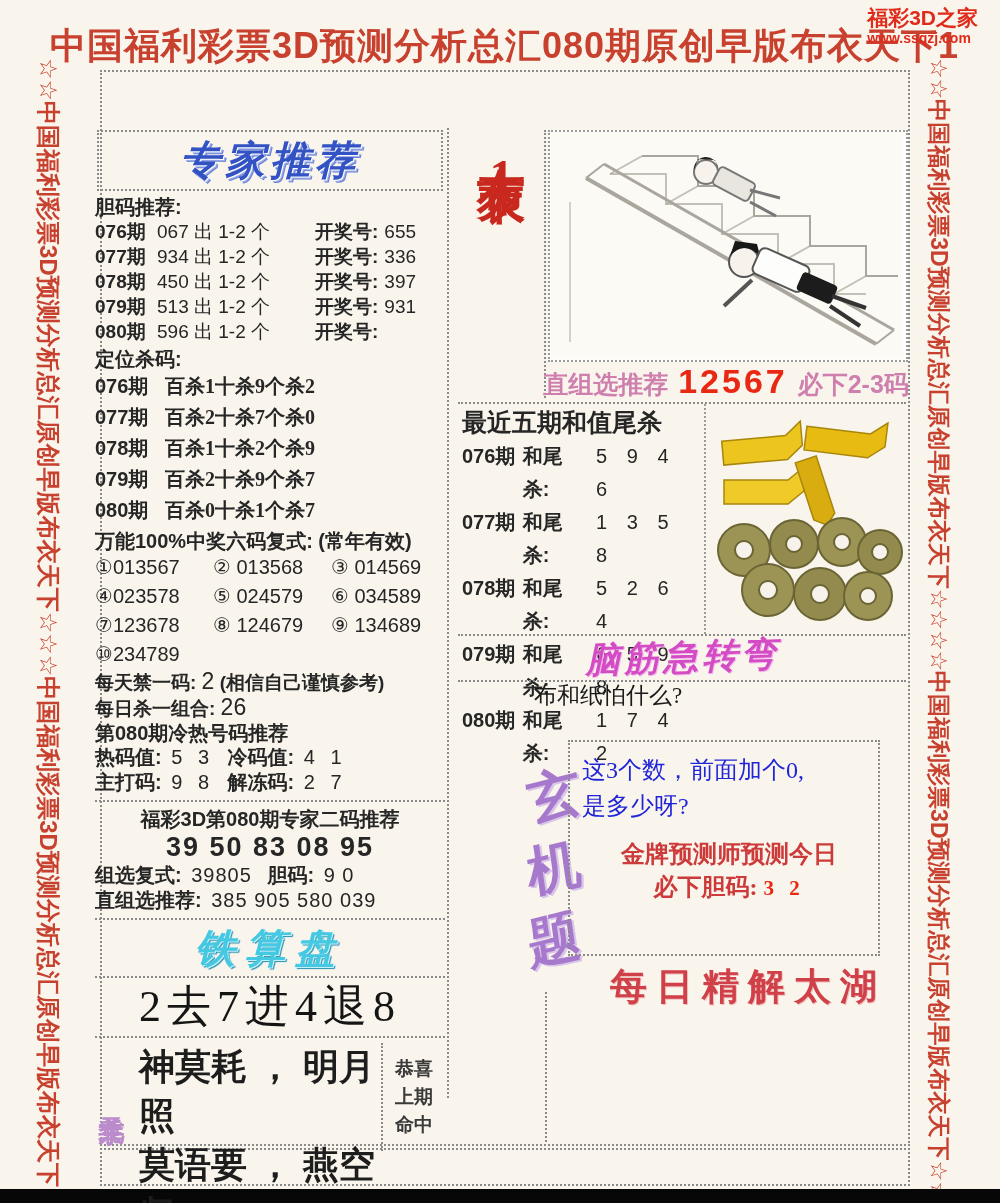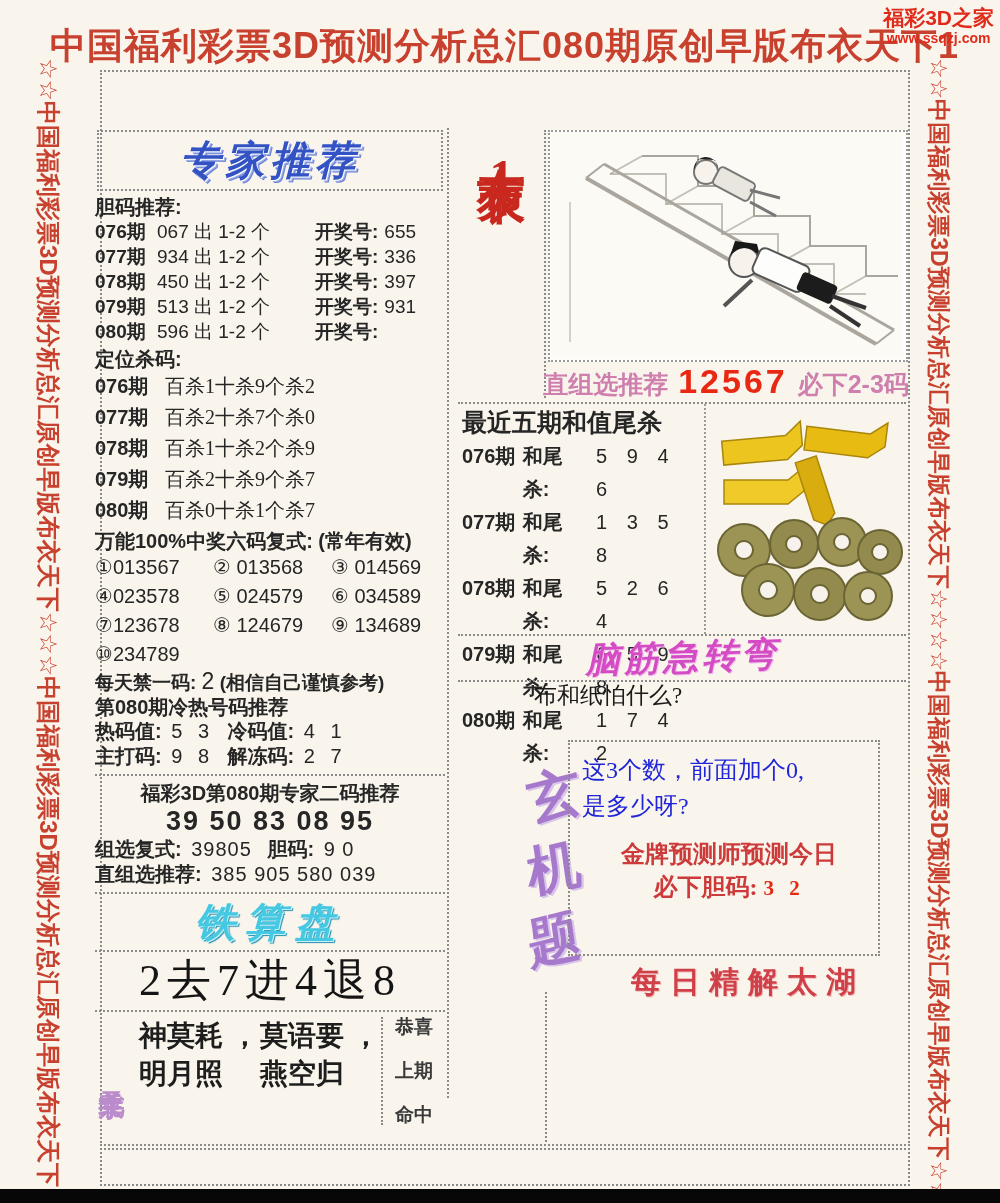--- a/index.html
+++ b/index.html
@@ -1,21 +1,21 @@
 <!DOCTYPE html>
 <html><head>
 <meta charset="utf-8">
 <style>
   html,body{margin:0;padding:0;background:#efe9df;}
   .canvas{position:relative;width:1000px;height:1203px;background:#f9f5ec;overflow:hidden;
           font-family:"Liberation Sans","DejaVu Sans",sans-serif;color:#262626;}
   
   .title{position:absolute;left:50px;top:22px;width:840px;text-align:center;font-size:36px;
          font-weight:bold;color:#c8402e;white-space:nowrap;letter-spacing:1px;}
-  .logo{position:absolute;right:6px;top:6px;text-align:center;color:#e02a1a;line-height:1.15;}
+  .logo{position:absolute;right:22px;top:6px;color:#e02a1a;line-height:1.15;}
   .logo-name{font-size:21px;font-weight:bold;}
   .logo-url{font-size:14px;font-weight:bold;}
   
   .side{position:absolute;top:58px;height:1125px;font-size:24px;font-weight:bold;color:#c8402e;
         writing-mode:vertical-rl;text-orientation:sideways;line-height:1.45;white-space:nowrap;}
   .side-left{left:30px;}
   .side-right{left:922px;font-size:23px;}
   
   .outer-box{position:absolute;left:100px;top:70px;width:806px;height:1072px;border:2px dotted #8a8a8a;}
   .bottom-strip{position:absolute;left:100px;top:1148px;width:806px;height:34px;border:2px dotted #8a8a8a;}
@@ -27,42 +27,42 @@
   .expert-header-box{border:2px dotted #8a8a8a;text-align:center;margin:2px 2px 4px 2px;padding:1px 0;}
   .expert-header{font-size:40px;font-weight:bold;font-style:italic;color:#3353c4;letter-spacing:5px;
                  text-shadow:1px 1px 0 #ffffff,2px 2px 0 #9db0e8,3px 3px 0 #6f86d8;}
   .sec-title{font-size:20px;font-weight:bold;line-height:24px;}
   .danma-row{display:flex;font-size:19px;line-height:25px;align-items:baseline;}
   .danma-row .p{width:62px;font-weight:bold;}
   .danma-row .pick{width:158px;}
   .danma-row .rl{font-weight:bold;margin-right:6px;}
   .dw-row{display:flex;font-size:20px;line-height:31px;align-items:baseline;}
   .dw-row .p{width:70px;font-weight:bold;}
-  .dw-row .k{font-weight:normal;font-family:"Liberation Serif","DejaVu Serif",serif;}
+  .dw-row .k{font-weight:bold;font-family:"Liberation Serif","DejaVu Serif",serif;}
   .wn-grid{display:grid;grid-template-columns:118px 118px 114px;font-size:20px;font-weight:normal;line-height:29px;}
   .inline-line{font-size:19px;font-weight:bold;line-height:25px;}
   .inline-line .big{font-size:23px;font-weight:normal;}
   .lengre{font-size:20px;font-weight:bold;line-height:25px;}
   .lengre .v{letter-spacing:5px;font-weight:normal;margin:0 8px 0 4px;text-align:right;}
   .divider{border-top:2px dotted #8a8a8a;margin:5px 0;}
   .erma-title{text-align:center;font-size:20px;font-weight:bold;line-height:24px;}
   .erma-nums{text-align:center;font-size:27px;font-weight:bold;letter-spacing:2px;line-height:32px;}
   .erma-line{font-size:20px;font-weight:bold;line-height:25px;}
   .erma-line .v{font-weight:normal;letter-spacing:1px;margin:0 10px 0 4px;}
   .tie-header{text-align:center;font-size:40px;font-weight:bold;font-style:italic;color:#45c8e2;
               letter-spacing:10px;line-height:46px;text-shadow:1px 1px 0 #c8f0f8,2px 2px 1px #2590b0;}
   .formula{text-align:center;font-size:44px;letter-spacing:6px;line-height:48px;color:#151515;
            font-family:"Liberation Serif","DejaVu Serif",serif;}
   .bj-box{display:flex;height:108px;margin-top:2px;}
   .bj-title{writing-mode:vertical-rl;text-orientation:upright;font-size:26px;font-weight:bold;
             color:#bb8ccc;width:34px;text-align:center;line-height:34px;}
-  .bj-lines{flex:1;display:flex;flex-direction:row;justify-content:space-around;
-            font-size:28px;font-weight:bold;color:#1d1d1d;padding-left:10px;}
+  .bj-lines{flex:1;display:flex;flex-direction:column;justify-content:space-around;
+            font-size:36px;font-weight:bold;color:#1d1d1d;padding-left:10px;}
   .bj-note{width:62px;border-left:2px dotted #8a8a8a;display:flex;flex-direction:column;
-           justify-content:center;gap:18px;font-size:19px;font-weight:bold;color:#3a3a3a;text-align:center;
+           justify-content:center;gap:2px;font-size:19px;font-weight:bold;color:#3a3a3a;text-align:center;
            font-family:"Liberation Serif","DejaVu Serif",serif;}
   
   .buyi-box{position:absolute;left:458px;top:130px;width:86px;height:268px;border-right:2px dotted #8a8a8a;
             text-align:center;}
   .buyi-title{writing-mode:vertical-rl;text-orientation:upright;font-size:48px;line-height:52px;
               letter-spacing:5px;font-weight:bold;color:#c8281e;font-family:"Liberation Serif","DejaVu Serif",serif;}
   .stairs-box{position:absolute;left:548px;top:130px;width:356px;height:228px;border:2px dotted #9a9a9a;
               background:#fdfcf8;}
   .gift{position:absolute;left:548px;top:362px;width:356px;height:36px;display:flex;align-items:baseline;
         justify-content:center;gap:10px;white-space:nowrap;}
@@ -88,21 +88,21 @@
       transform:rotate(-14deg) skewX(-6deg);text-shadow:2px 2px 0 #d9c4ea;
       font-family:"Liberation Serif","DejaVu Serif",serif;}
   .xuanji-box{position:absolute;left:568px;top:740px;width:312px;height:216px;border:2px dotted #8a8a8a;
               padding:10px 2px 0 12px;box-sizing:border-box;}
   .xq{color:#2026d8;font-size:24px;line-height:36px;font-family:"Liberation Serif","DejaVu Serif",serif;}
   .xa1{color:#cc3a3a;font-size:24px;font-weight:bold;text-align:center;margin-top:14px;line-height:32px;
        font-family:"Liberation Serif","DejaVu Serif",serif;}
   .xa2{color:#cc3a3a;font-size:24px;font-weight:bold;text-align:center;line-height:34px;
        font-family:"Liberation Serif","DejaVu Serif",serif;}
   .xa2 .val{color:#e82812;font-size:21px;letter-spacing:5px;}
-  .taihu{position:absolute;left:592px;top:962px;width:312px;text-align:center;color:#d04048;font-size:30px;
+  .taihu{position:absolute;left:592px;top:962px;width:312px;text-align:center;color:#d04048;font-size:37px;
          font-weight:bold;letter-spacing:9px;font-family:"Liberation Serif","DejaVu Serif",serif;
          text-shadow:1px 1px 0 #f0c0c0;}
 </style>
 </head>
 <body>
 
 <div class="canvas">
 
   <div class="title">中国福利彩票3D预测分析总汇080期原创早版布衣天下1</div>
   <div class="logo">
@@ -193,20 +193,24 @@
       <span>⑨ 134689</span>
       <span>⑩234789</span>
       <span></span>
       <span></span>
     </div>
 
     <div class="inline-line">
       <span>每天禁一码:</span>
       <span class="big">2</span>
       <span>(相信自己谨慎参考)</span>
+    </div>
+    <div class="inline-line">
+      <span>每日杀一组合:</span>
+      <span class="big">26</span>
     </div>
 
     <div class="sec-title">第080期冷热号码推荐</div>
     <div class="lengre">
       <span>热码值:</span>
       <span class="v">5 3</span>
       <span>冷码值:</span>
       <span class="v">4 1</span>
     </div>
     <div class="lengre">

